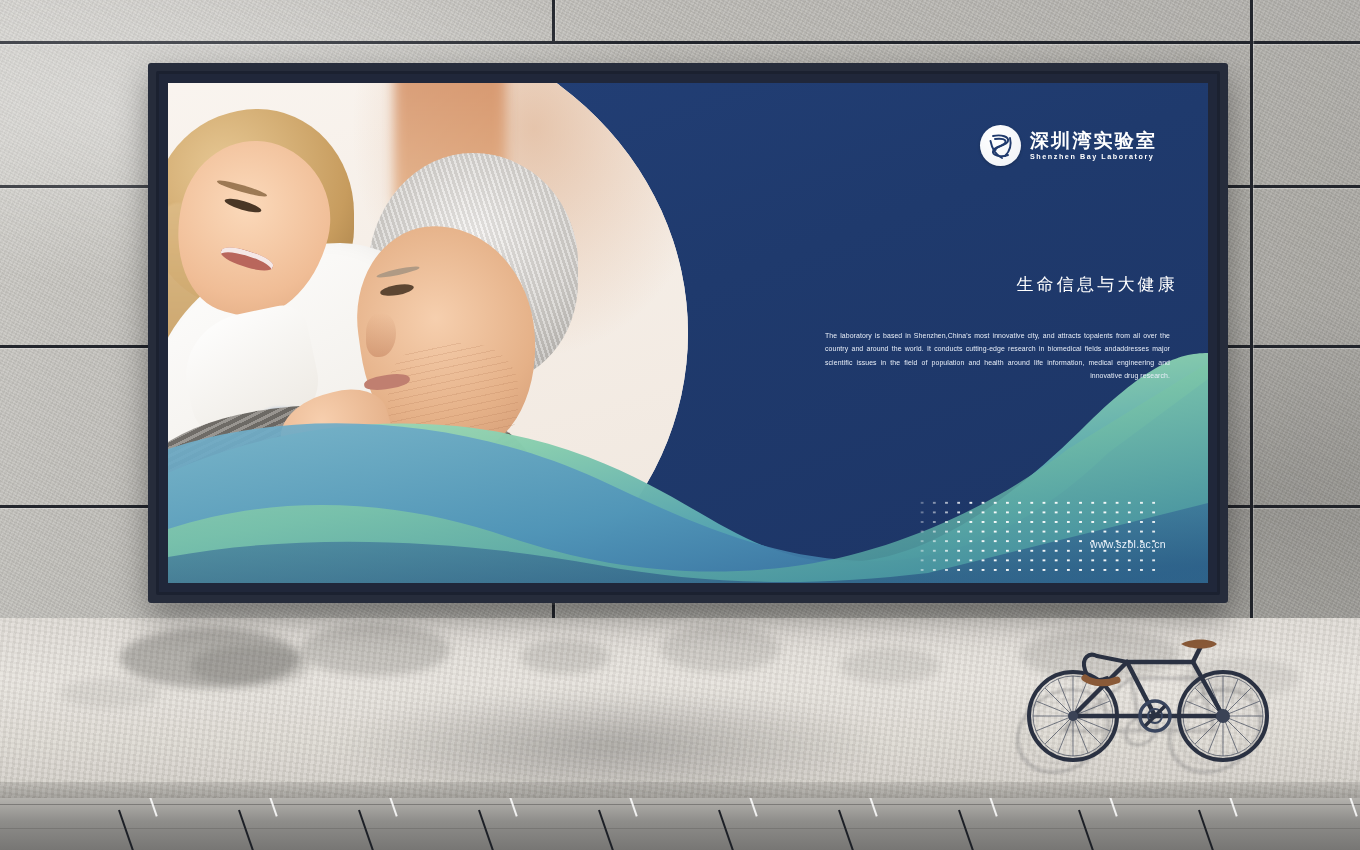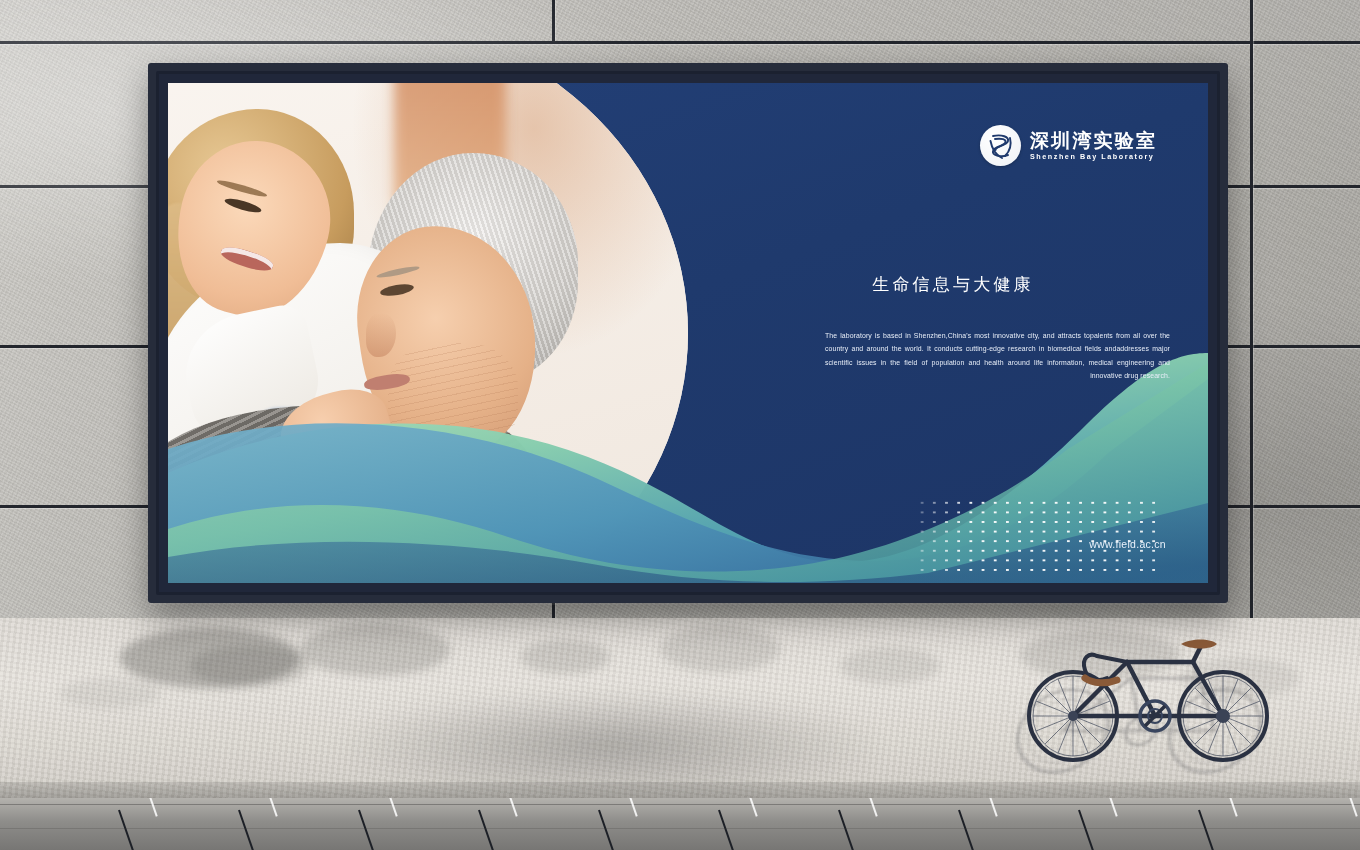--- a/index.html
+++ b/index.html
@@ -196,21 +196,21 @@
   .logo-en{ font-size:7.2px; font-weight:700; color:#fff; letter-spacing:1.55px; margin-top:3px; white-space:nowrap; }
 
   
   .title{
     position:absolute; left:560px; top:146px; width:450px;
     font-size:31px; font-weight:600; color:#b8dff0; letter-spacing:.2px;
     white-space:nowrap; text-align:center;
   }
   .subtitle{
     position:absolute; left:560px; top:190px; width:450px;
-    font-size:17px; color:#ffffff; letter-spacing:3.2px; text-align:center; white-space:nowrap;
+    font-size:17px; color:#ffffff; letter-spacing:3.2px; text-align:right; white-space:nowrap;
   }
   .paragraph{
     position:absolute; left:657px; top:246px; width:345px;
     font-size:6.9px; line-height:1.92; color:#e8eef8; text-align:justify;
     text-align-last:right; letter-spacing:.1px;
   }
   .url{
     position:absolute; left:880px; top:455px; width:118px;
     font-size:10.5px; color:#e9f1fb; letter-spacing:.3px; text-align:right;
   }
@@ -437,18 +437,18 @@
           </svg>
         </div>
         <div class="logo-text">
           <div class="logo-cn">深圳湾实验室</div>
           <div class="logo-en">Shenzhen Bay Laboratory</div>
         </div>
       </div>
 
       <div class="subtitle">生命信息与大健康</div>
       <div class="paragraph">The laboratory is based in Shenzhen,China's most innovative city, and attracts topalents from all over the country and around the world. It conducts cutting-edge research in biomedical fields andaddresses major scientific issues in the field of population and health around life information, medical engineering and innovative drug research.</div>
-      <div class="url">www.field.ac.cn</div>
+      <div class="url">www.szbl.ac.cn</div>
 
     </div>
   </div>
 
 </div>
 
 </body></html>

